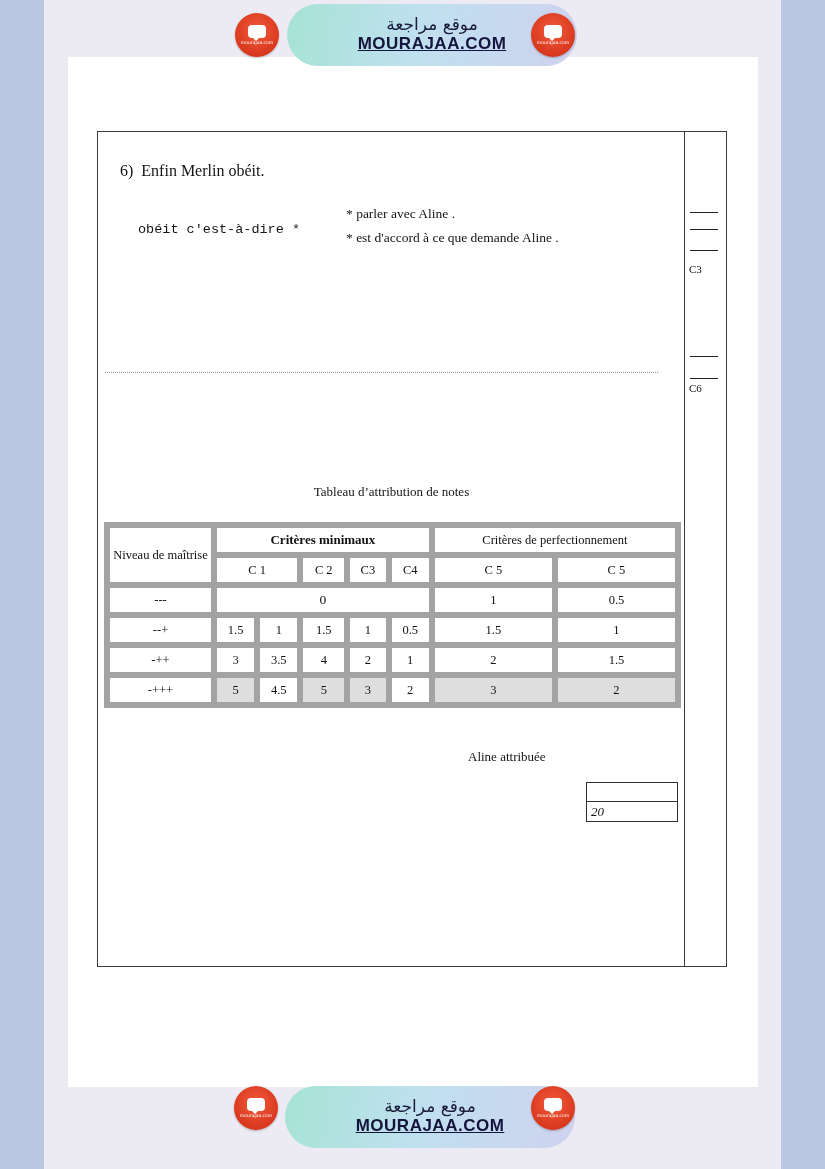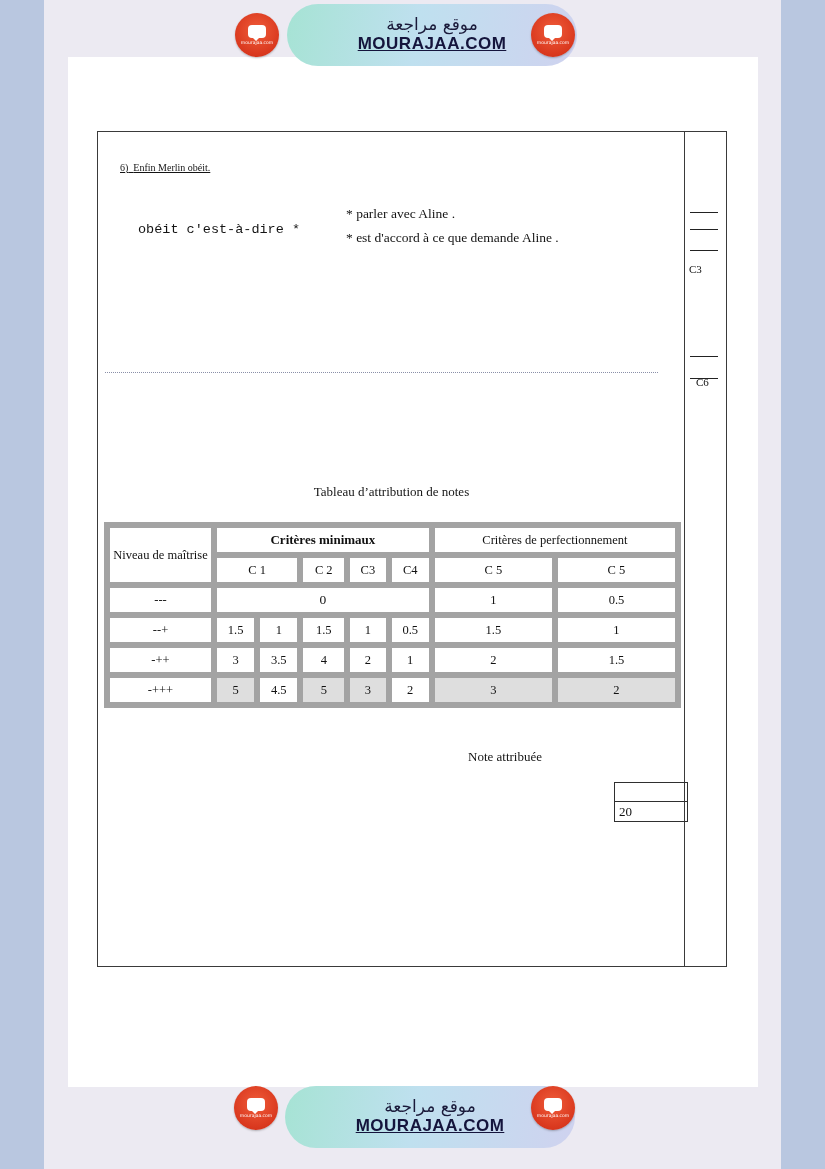--- a/index.html
+++ b/index.html
@@ -140,23 +140,22 @@
     left: 5px;
     font-size: 11px;
     font-family: "Liberation Serif", serif;
     color: #111;
   }
 
   
   .q6 {
     position: absolute;
     left: 22px; top: 30px;
-    font-size: 10px;
-    color: #141414;
-    text-decoration: underline;
+    font-size: 16px;
+    color: #141414;
   }
   .q6-label {
     position: absolute;
     left: 40px; top: 90px;
     font-size: 13.5px;
     color: #141414;
     font-family: Liberation Mono, monospace;
   }
   .q6-opts {
     position: absolute;
@@ -214,22 +213,23 @@
 
   
   .note-attr {
     position: absolute;
     left: 370px; top: 617px;
     font-size: 13px;
     color: #141414;
   }
   .note-boxes {
     position: absolute;
-    left: 516px; top: 650px;
-    width: 74px;
+    left: 488px; top: 650px;
+    width: 92px;
+    font-style: italic;
   }
   .note-box {
     border: 1px solid #2f2f2f;
     height: 20px;
     box-sizing: border-box;
   }
   .note-box.lower {
     border-top: none;
     font-size: 13px;
     padding-left: 4px;
@@ -339,31 +339,31 @@
             <td>4.5</td>
             <td class="cell-shade">5</td>
             <td class="cell-shade">3</td>
             <td>2</td>
             <td class="cell-shade">3</td>
             <td class="cell-shade">2</td>
           </tr>
         </tbody>
       </table>
 
-      <div class="note-attr">Note attribuée</div>
+      <div class="note-attr">Aline attribuée</div>
       <div class="note-boxes">
         <div class="note-box"></div>
         <div class="note-box lower">20</div>
       </div>
     </div>
 
     <div class="margin-col">
       <div class="mk" style="top:80px;"></div>
       <div class="mk" style="top:97px;"></div>
       <div class="mk" style="top:118px;"></div>
       <div class="mk-label" style="top:131px;">C3</div>
 
       <div class="mk" style="top:224px;"></div>
       <div class="mk" style="top:246px;"></div>
-      <div class="mk-label" style="top:244px;margin-left:7px;">C6</div>
+      <div class="mk-label" style="top:250px;">C6</div>
     </div>
   </div>
 </div>
 
 </body></html>

